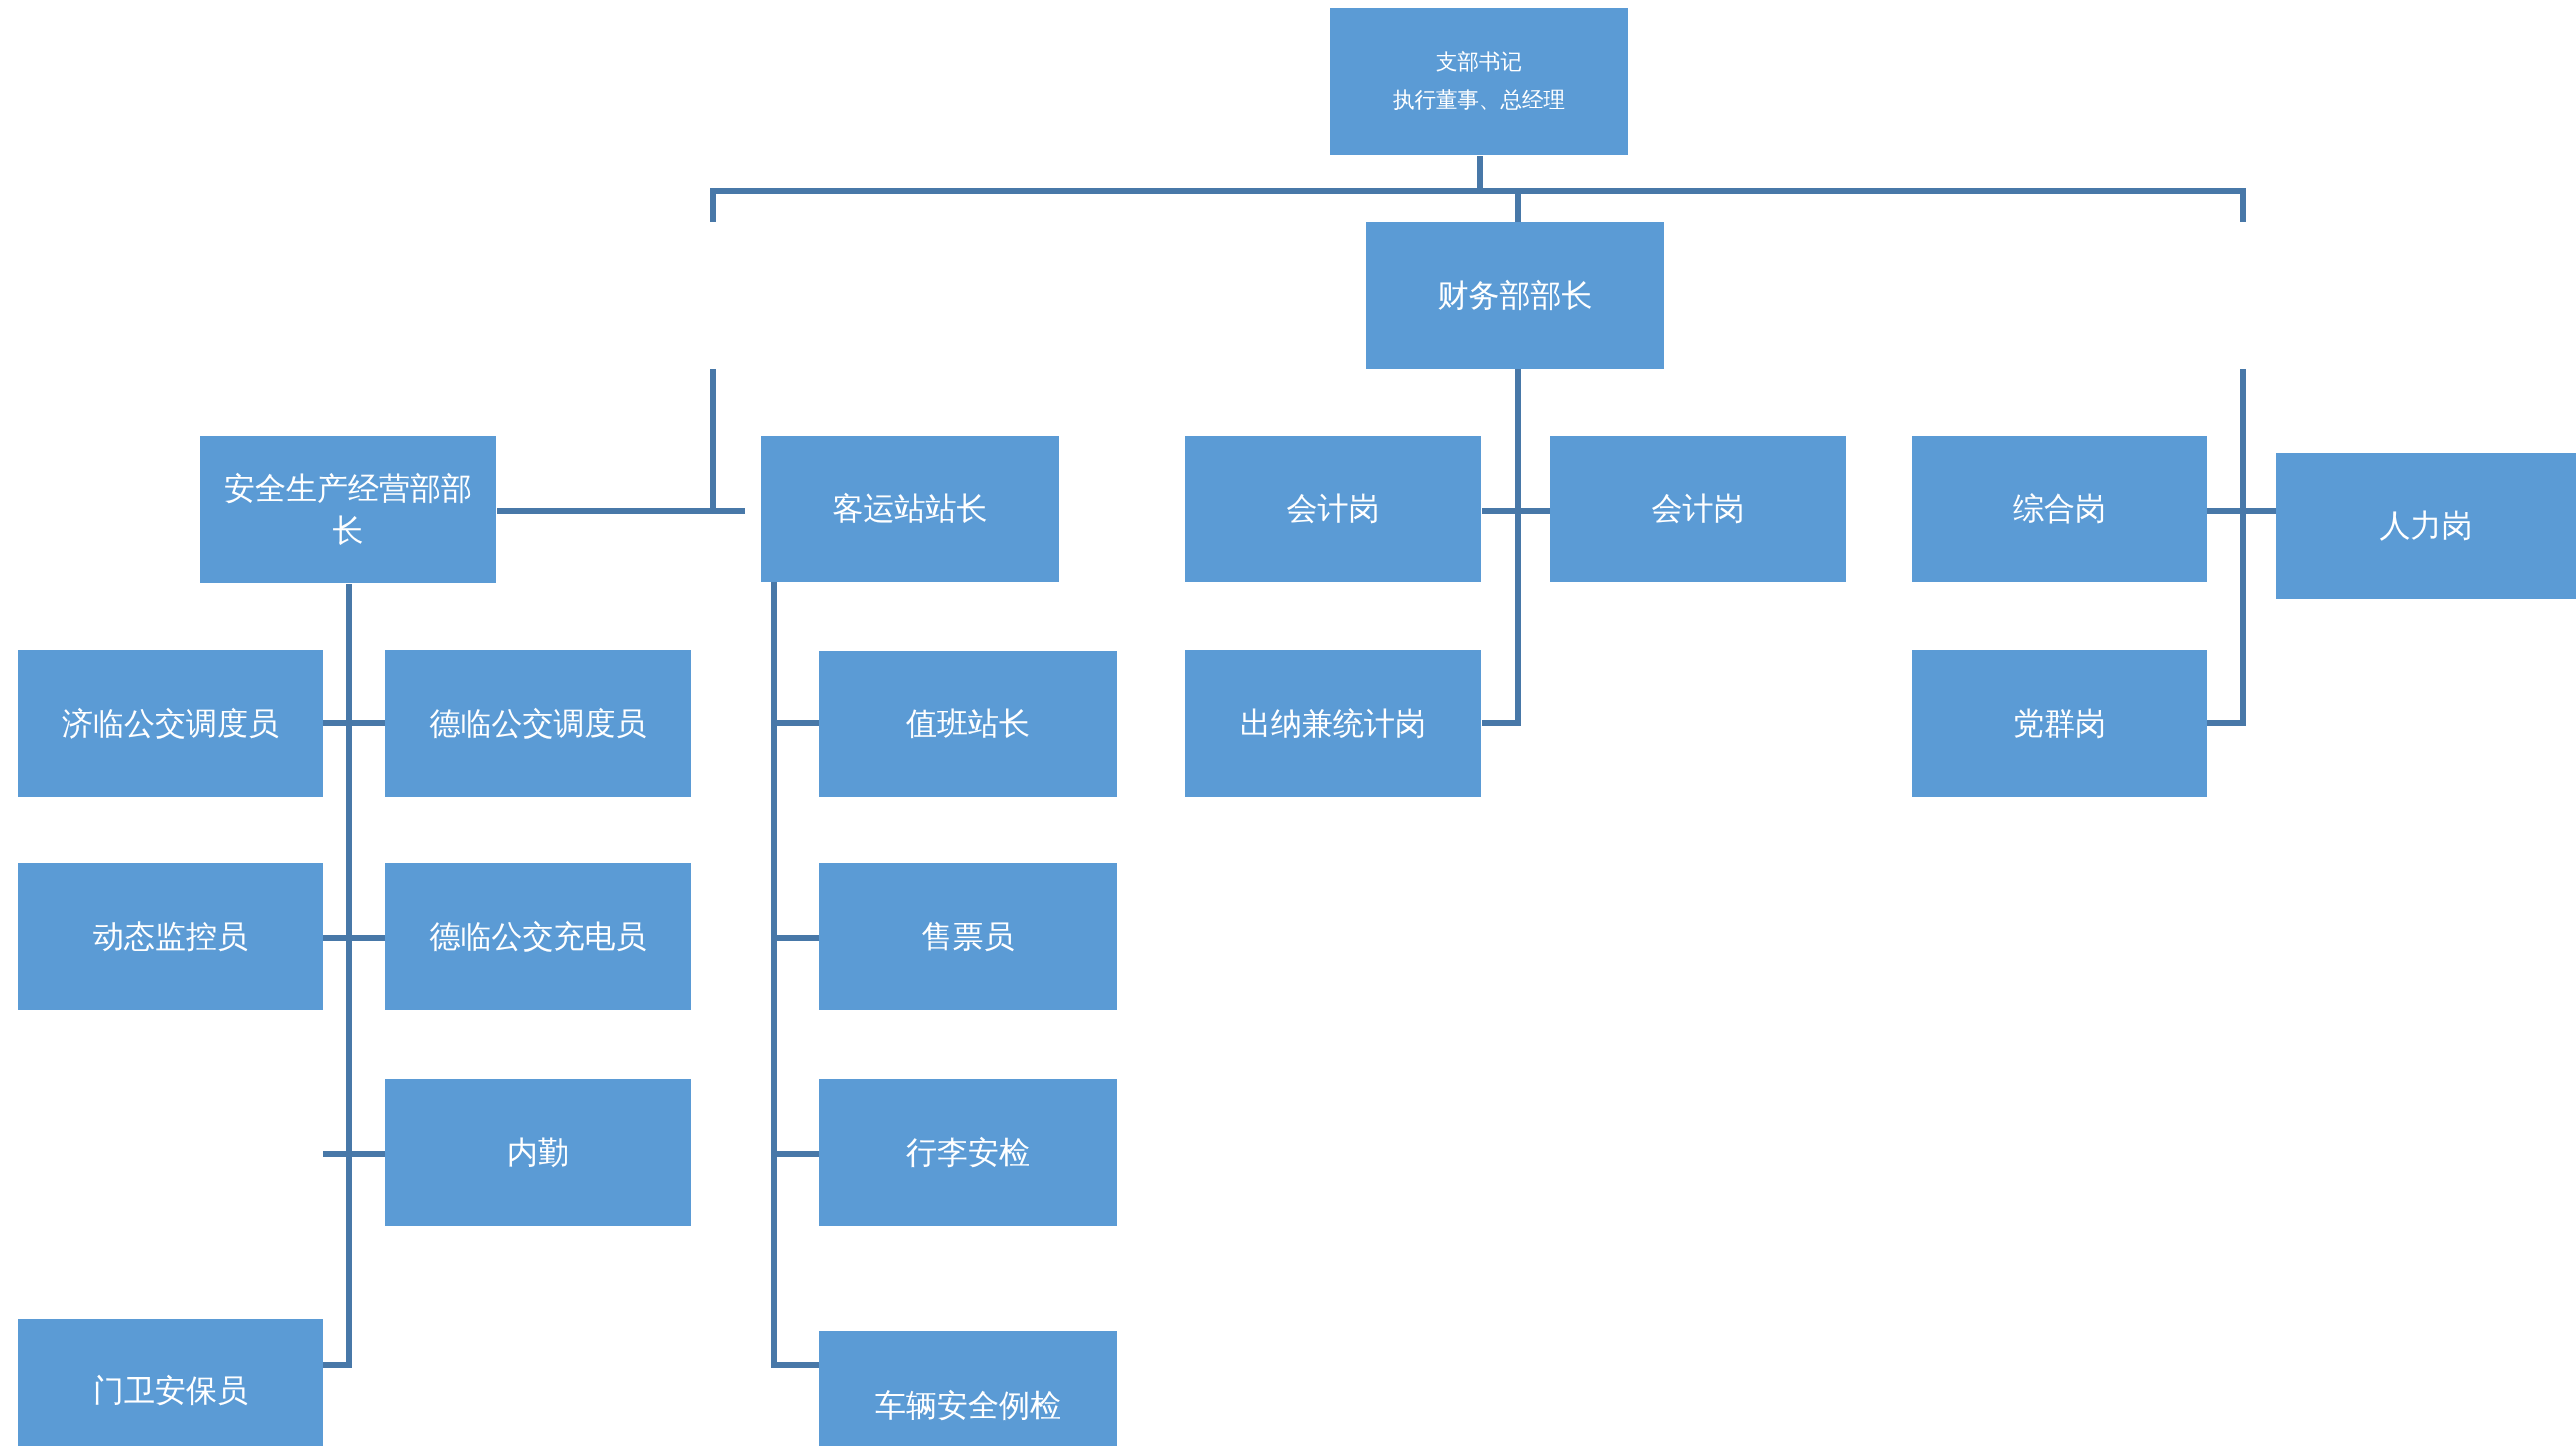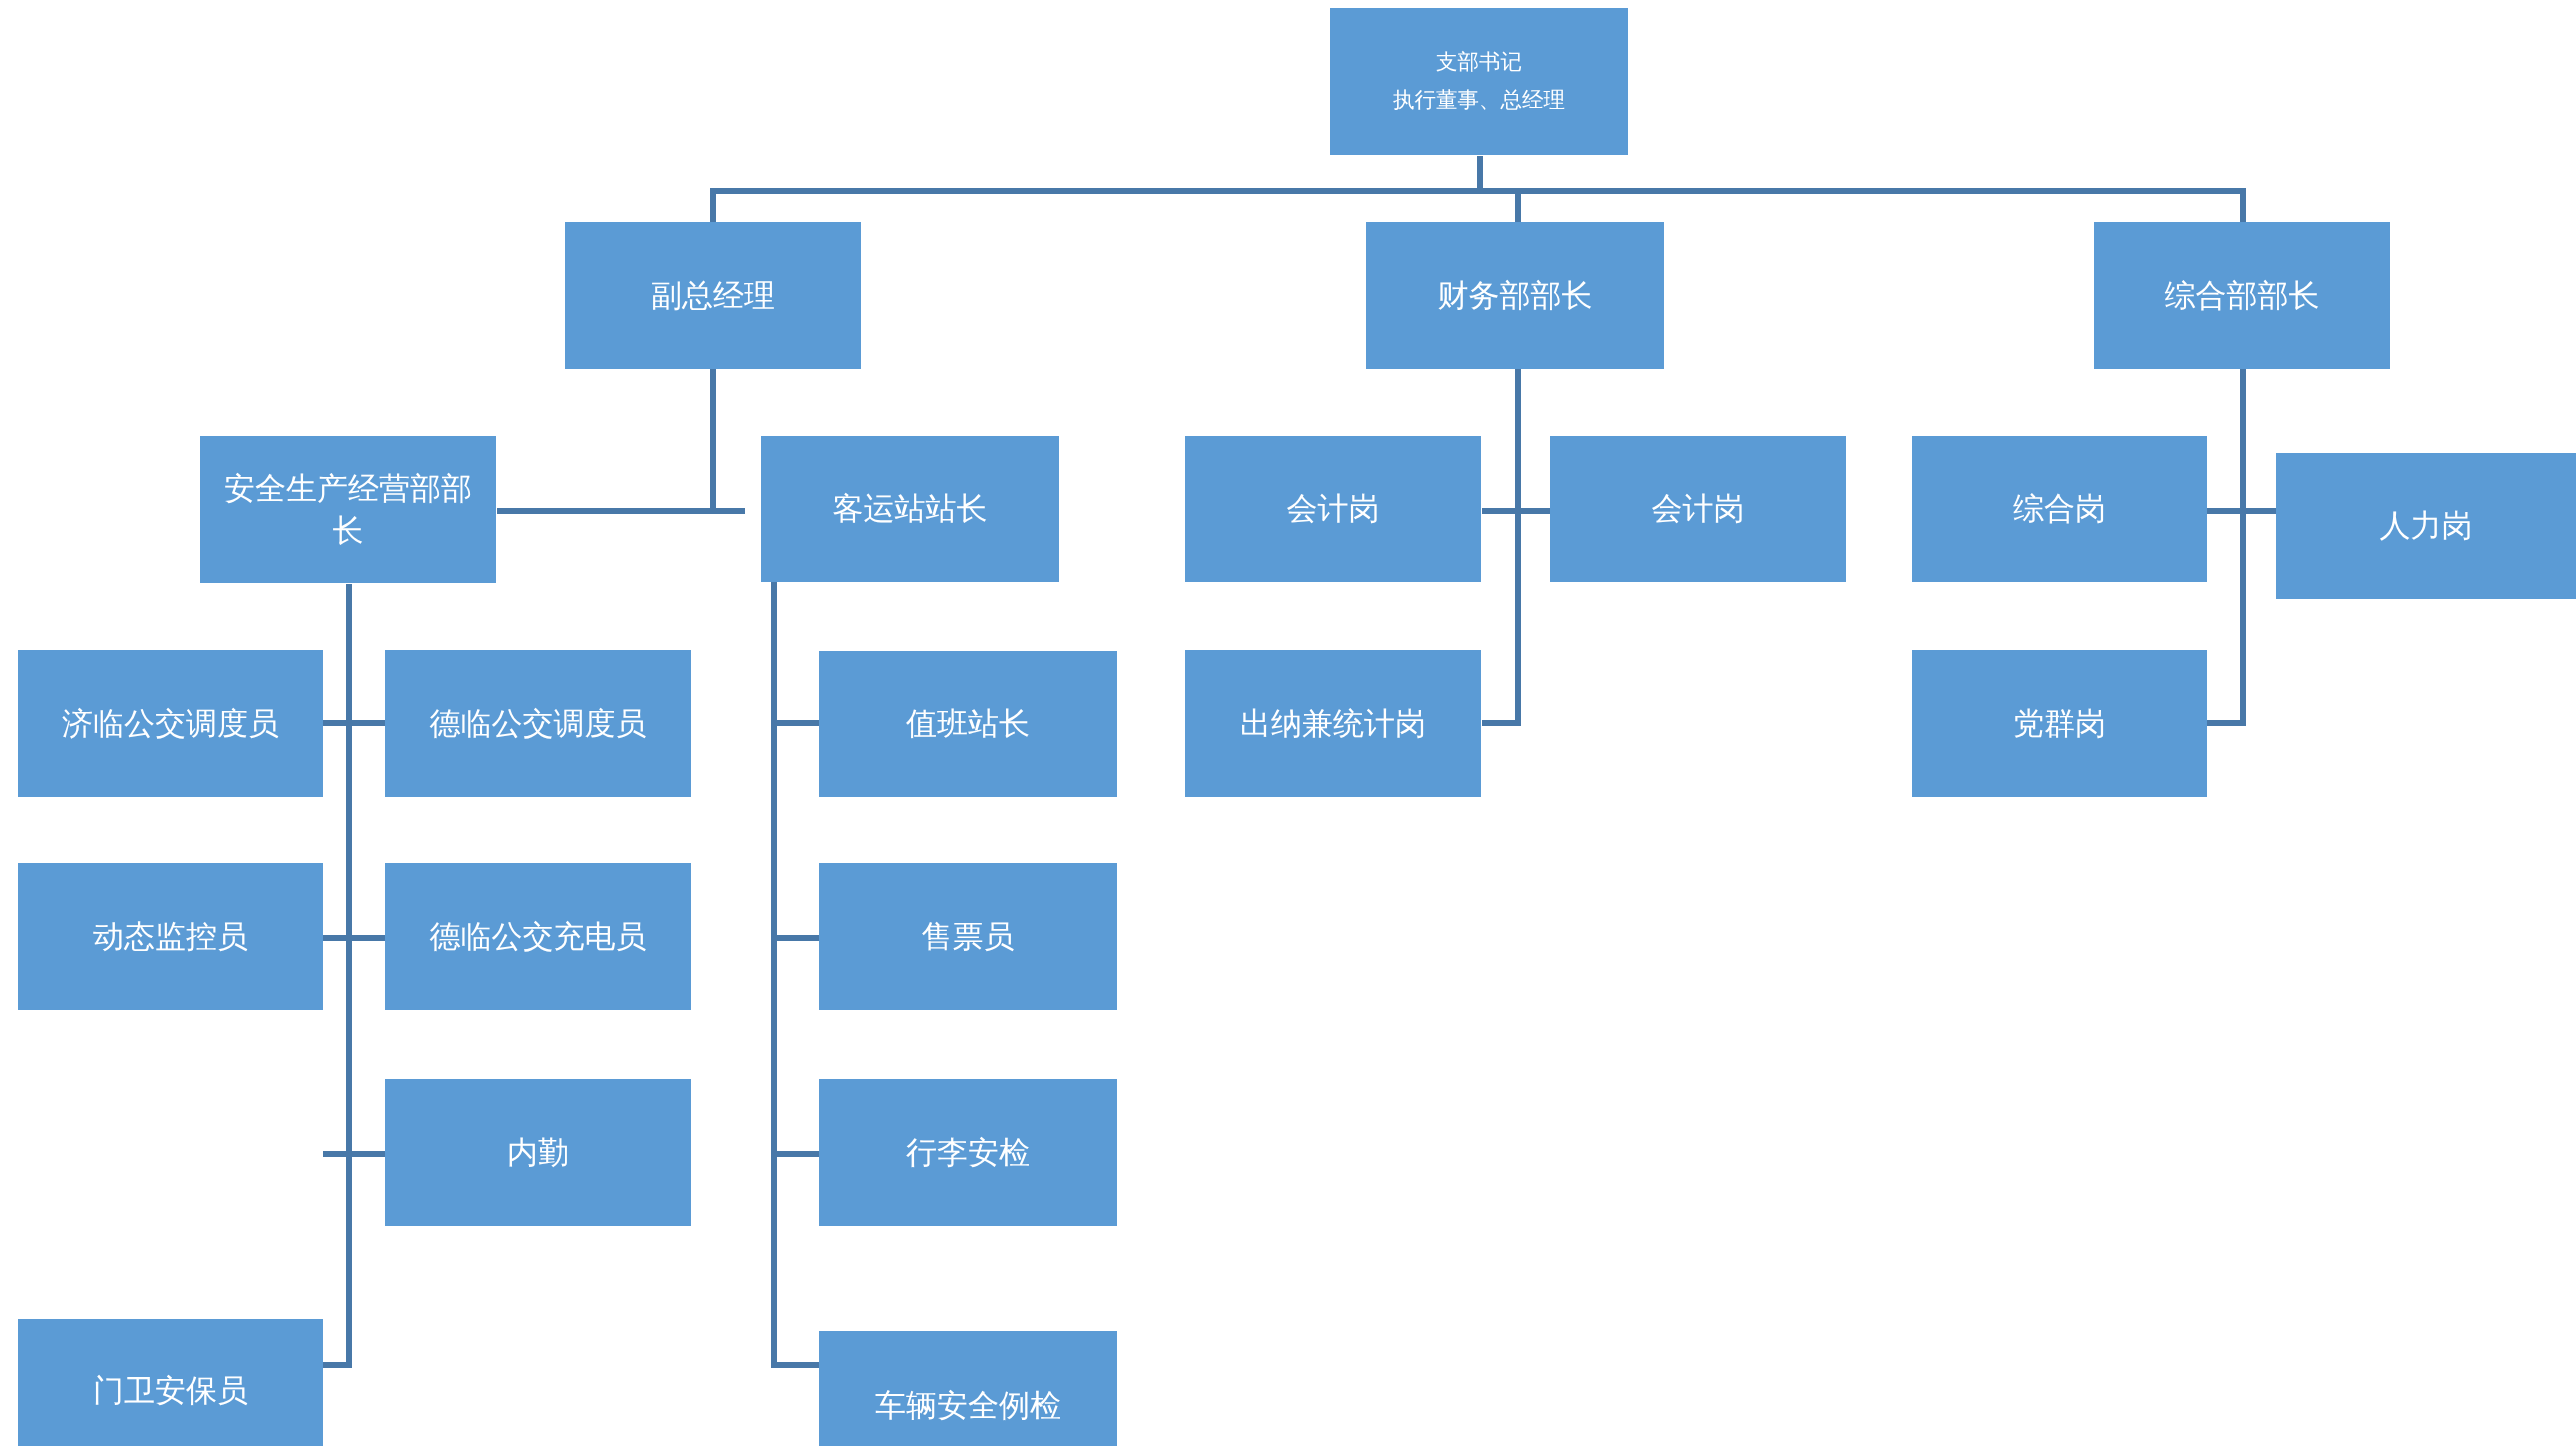--- a/index.html
+++ b/index.html
@@ -119,28 +119,22 @@
   <div class="conn" id="c-cashier-elbow"></div>
   <div class="conn" id="c-general-down"></div>
   <div class="conn" id="c-genpost-h"></div>
   <div class="conn" id="c-party-elbow"></div>
 
   <div class="node" id="n-root">
     <div class="node-line">支部书记</div>
     <div class="node-line">执行董事、总经理</div>
   </div>
 
-  <div class="node" id="n-deputy-gm">
-    <div class="node-line">副总经理</div>
-  </div>
   <div class="node" id="n-finance-head">
     <div class="node-line">财务部部长</div>
-  </div>
-  <div class="node" id="n-general-head">
-    <div class="node-line">综合部部长</div>
   </div>
 
   <div class="node" id="n-safety-ops-head">
     <div class="node-line">安全生产经营部部长</div>
   </div>
   <div class="node" id="n-station-chief">
     <div class="node-line">客运站站长</div>
   </div>
   <div class="node" id="n-accounting-1">
     <div class="node-line">会计岗</div>

